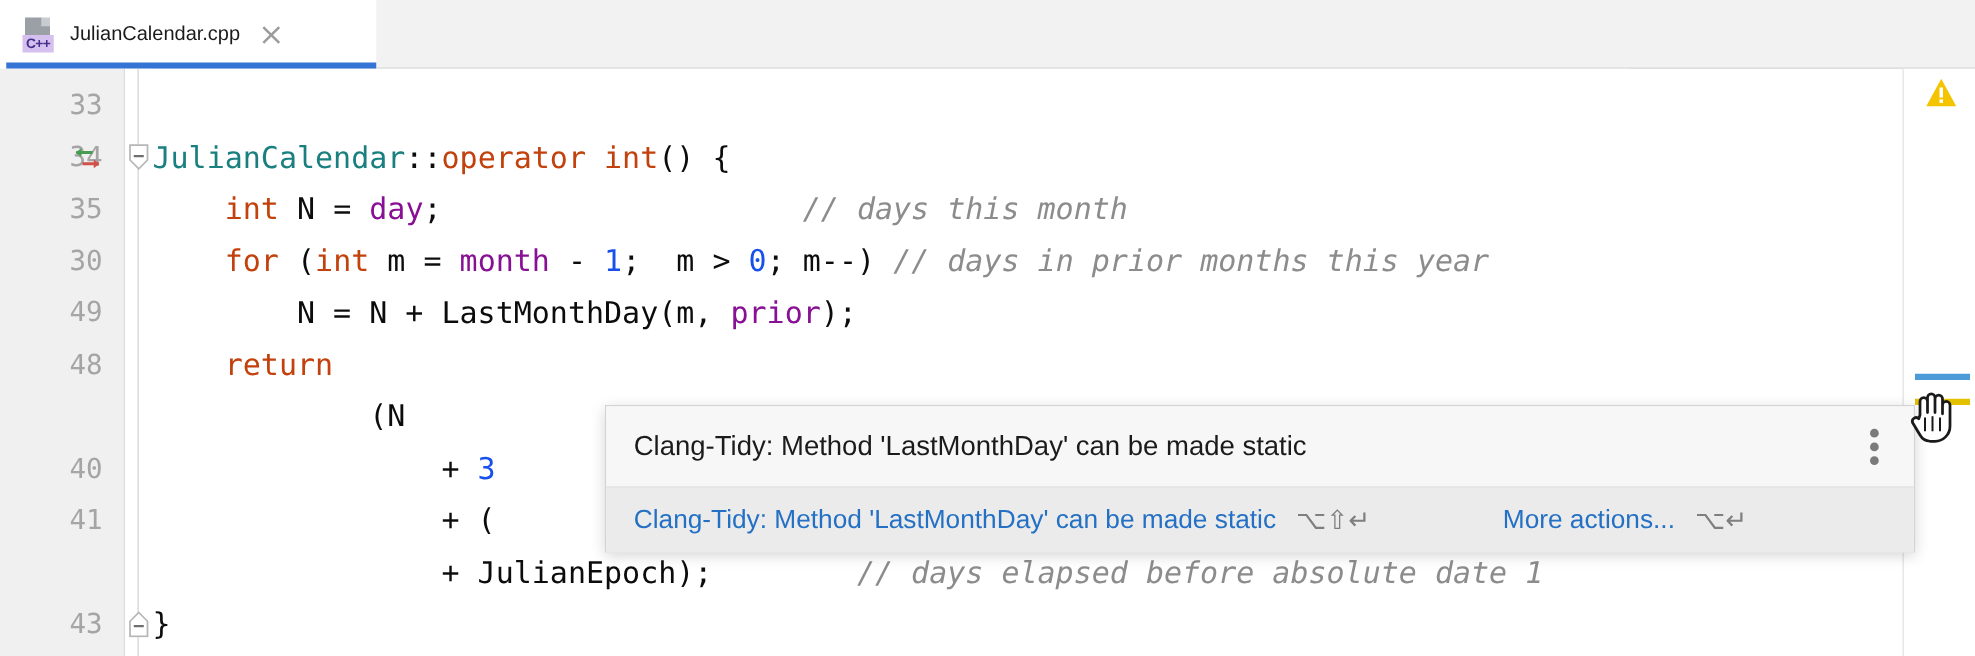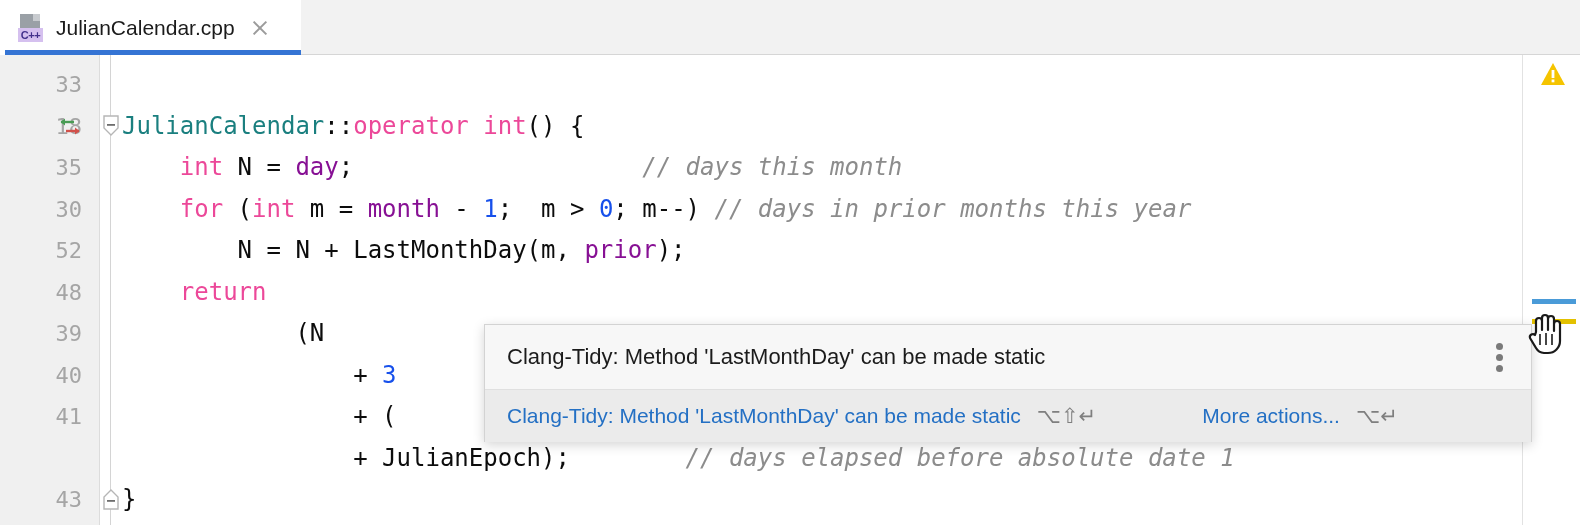--- a/index.html
+++ b/index.html
@@ -73,21 +73,21 @@
     background: #d5c0ef;
     color: #43318c;
     font-family: "Liberation Sans", sans-serif;
     font-size: 11px;
     font-weight: bold;
     line-height: 14px;
     text-align: center;
     letter-spacing: -0.4px;
   }
   .tab-title {
-    font-size: 21px;
+    font-size: 16px;
     color: #1b1b1b;
     white-space: nowrap;
   }
   .tab-close {
     margin-left: 14px;
     width: 22px; height: 22px;
     position: relative;
     flex: 0 0 22px;
     cursor: pointer;
   }
@@ -151,21 +151,21 @@
   }
   .codetext {
     position: absolute;
     left: 122px;
     font-family: "DejaVu Sans Mono", monospace;
     font-size: 24px;
     color: #0c0c0c;
     white-space: pre;
   }
 
-  .tok-kw      { color: #ec4899; }
+  .tok-kw      { color: #c2410c; }
   .tok-cls     { color: #1a7f7f; }
   .tok-field   { color: #871094; }
   .tok-num     { color: #1750eb; }
   .tok-cmt     { color: #8c8c8c; font-style: italic; }
   .tok-plain   { color: #0c0c0c; }
 
   
   .impl-icon {
     position: absolute;
     left: 56px;
@@ -297,21 +297,21 @@
     <div class="gutter"></div>
     <div class="fold-strip">
       <div class="fold-line"></div>
     </div>
     <div id="code-lines">
         <div class="code-line" style="top: 9px;">
           <div class="lineno">33</div>
           <div class="codetext"></div>
         </div>
         <div class="code-line" style="top: 50.5px;">
-          <div class="lineno">18</div>
+          <div class="lineno">34</div>
           <div class="impl-icon" style="top: 7px;">
             <svg width="28" height="28" viewBox="0 0 28 28">
               <path d="M5,9 L18,9" stroke="#499c54" stroke-width="2.4"></path>
               <path d="M9,5.5 L4.5,9 L9,12.5 Z" fill="#499c54"></path>
               <path d="M10,18 L23,18" stroke="#d2504a" stroke-width="2.4"></path>
               <path d="M19,14.5 L23.5,18 L19,21.5 Z" fill="#d2504a"></path>
             </svg>
           </div>
           <div class="fold-marker" style="top: 9px;">
             <svg width="18" height="22" viewBox="0 0 18 22">
@@ -323,29 +323,28 @@
         </div>
         <div class="code-line" style="top: 92px; padding-left: 24px;">
           <div class="lineno">35</div>
           <div class="codetext"><span class="tok-plain">    </span><span class="tok-kw">int</span><span class="tok-plain"> N = </span><span class="tok-field">day</span><span class="tok-plain">;</span><span class="tok-plain">                    </span><span class="tok-cmt">// days this month</span></div>
         </div>
         <div class="code-line" style="top: 133.5px;">
           <div class="lineno">30</div>
           <div class="codetext"><span class="tok-plain">    </span><span class="tok-kw">for</span><span class="tok-plain"> (</span><span class="tok-kw">int</span><span class="tok-plain"> m = </span><span class="tok-field">month</span><span class="tok-plain"> - </span><span class="tok-num">1</span><span class="tok-plain">;  m &gt; </span><span class="tok-num">0</span><span class="tok-plain">; m--) </span><span class="tok-cmt">// days in prior months this year</span></div>
         </div>
         <div class="code-line" style="top: 175px;">
-          <div class="lineno">52</div>
+          <div class="lineno">49</div>
           <div class="codetext"><span class="tok-plain">        N = N + LastMonthDay(m, </span><span class="tok-field">prior</span><span class="tok-plain">);</span></div>
         </div>
         <div class="code-line" style="top: 216.5px;">
           <div class="lineno">48</div>
           <div class="codetext"><span class="tok-plain">    </span><span class="tok-kw">return</span></div>
         </div>
         <div class="code-line" style="top: 258px;">
-          <div class="lineno">39</div>
           <div class="codetext"><span class="tok-plain">            (N</span></div>
         </div>
         <div class="code-line" style="top: 299.5px;">
           <div class="lineno">40</div>
           <div class="codetext"><span class="tok-plain">                + </span><span class="tok-num">3</span></div>
         </div>
         <div class="code-line" style="top: 341px;">
           <div class="lineno">41</div>
           <div class="codetext"><span class="tok-plain">                + (</span></div>
         </div>

